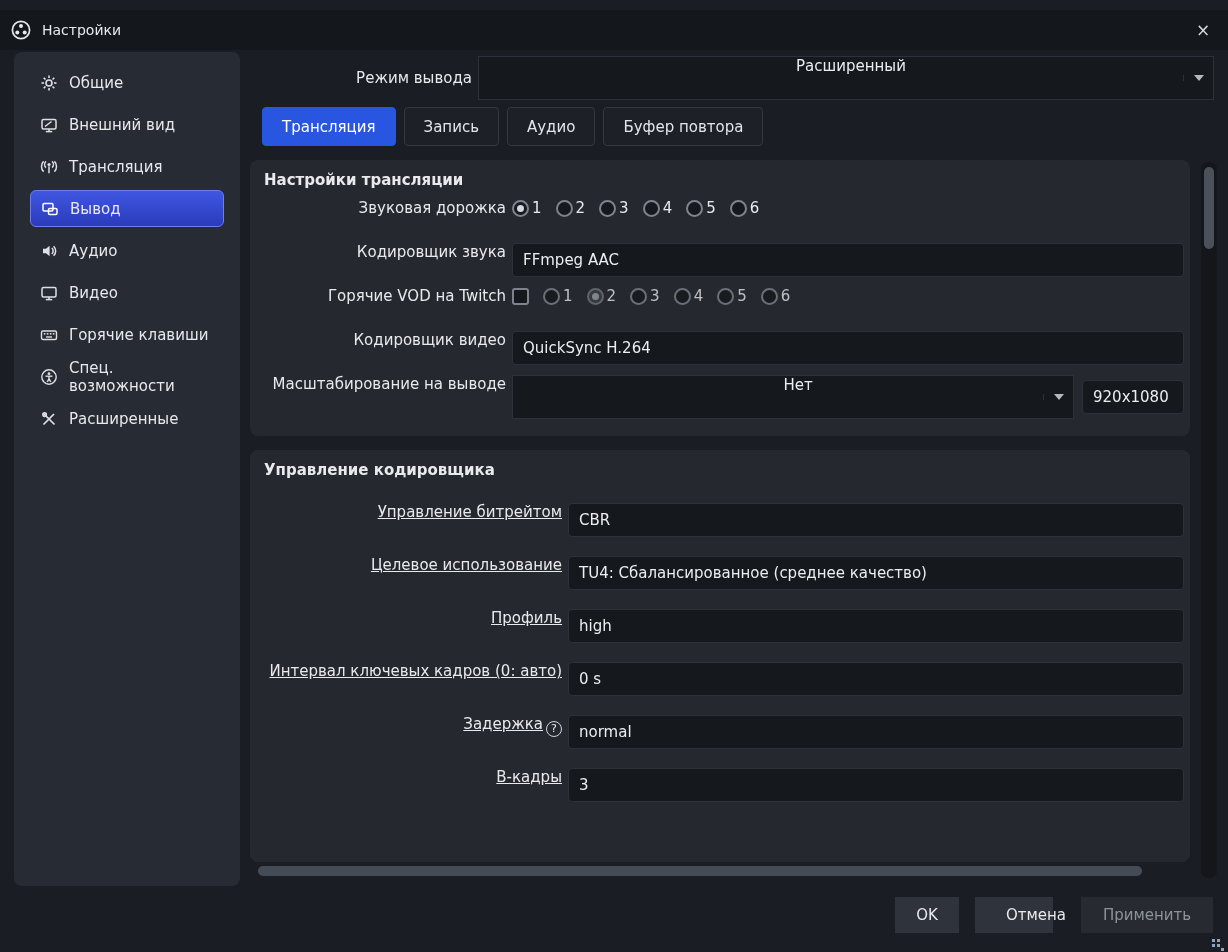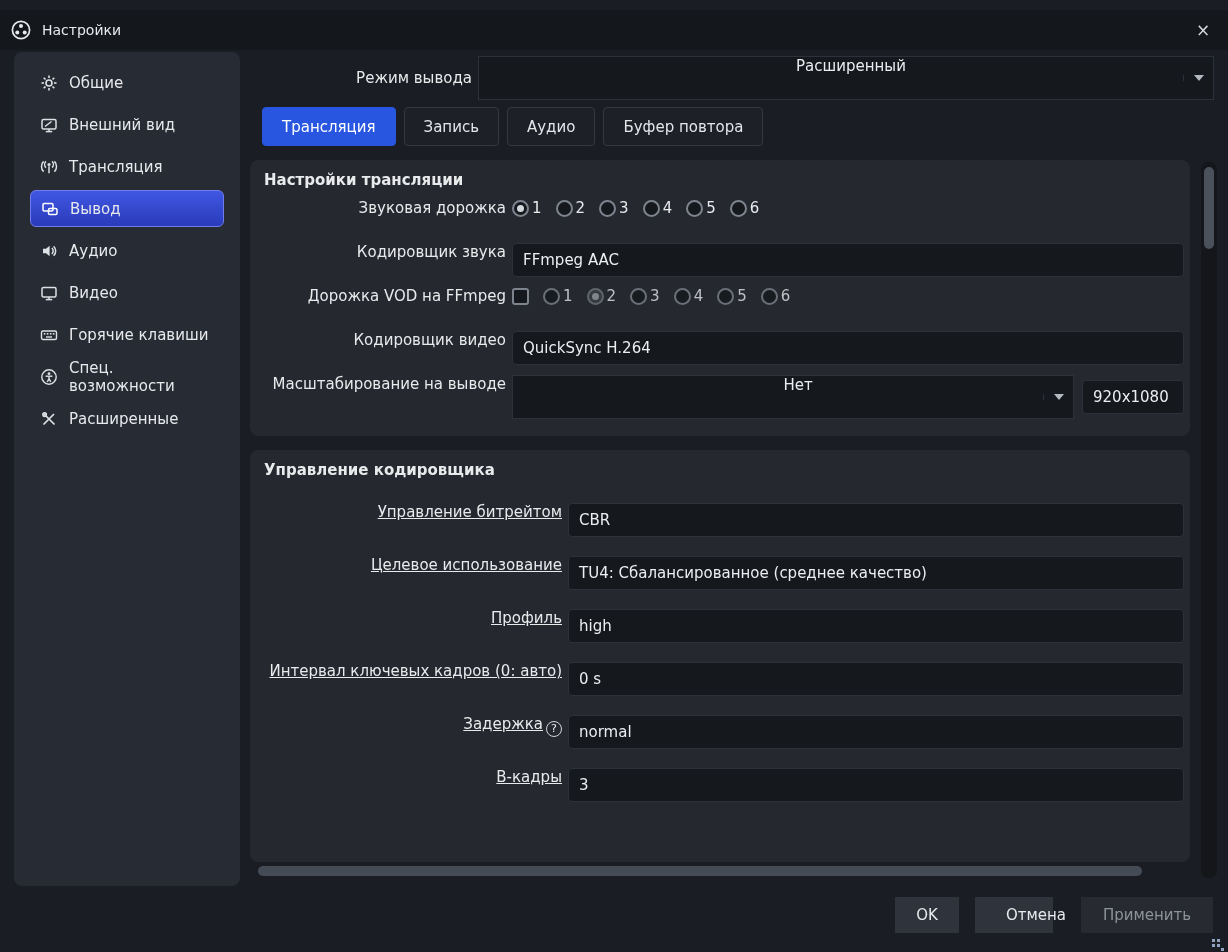--- a/index.html
+++ b/index.html
@@ -262,21 +262,21 @@
       </div>
       <div class="frow">
         <span class="flabel">Кодировщик звука</span>
         <div class="fcontrol">
           <div class="field">
               <span>FFmpeg AAC</span>
             </div>
         </div>
       </div>
       <div class="frow">
-        <span class="flabel">Дорожка VOD на FFmpeg</span>
+        <span class="flabel">Горячие VOD на Twitch</span>
         <div class="fcontrol">
           <span class="checkbox"></span>
           <div class="radio-group dim">
             <label class="radio">
                 <span class="circle"></span>
                 <span>1</span>
               </label>
             <label class="radio selected-gray">
                 <span class="circle"></span>
                 <span>2</span>

